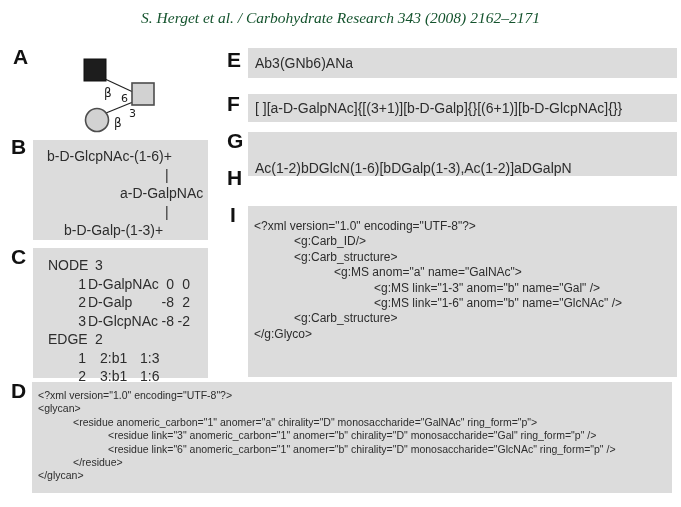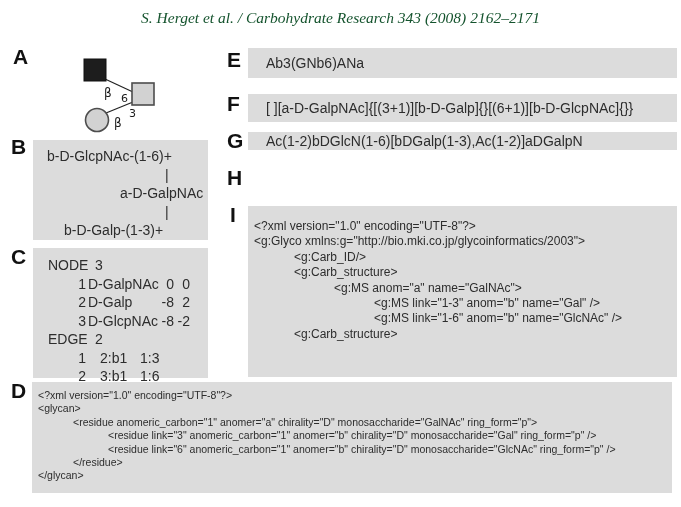--- a/index.html
+++ b/index.html
@@ -23,25 +23,25 @@
   .c-num{margin-left:15px;width:38px;text-align:right;margin-right:2px;}
   .c-name{width:72px;}
   .c-x{width:14px;text-align:right;}
   .c-y{width:14px;text-align:right;margin-left:2px;}
   .c-link{margin-left:12px;width:40px;}
   
   .d-box{left:32px;top:382px;width:640px;height:111px;font-size:10.5px;
          padding:7px 0 0 6px;box-sizing:border-box;overflow:hidden;}
   .d-line{white-space:pre;line-height:13.4px;}
   
-  .strip{left:248px;width:429px;display:flex;align-items:center;padding-left:18px;
+  .strip{left:248px;width:429px;display:flex;align-items:center;padding-left:7px;
          box-sizing:border-box;font-size:14px;}
   .e-box{top:48px;height:30px;}
   .f-box{top:94px;height:28px;}
-  .g-box{top:132px;height:18px;}
+  .g-box{top:132px;height:44px;align-items:flex-end;}
   .h-box{top:170px;height:30px;}
   
   .i-box{left:248px;top:206px;width:429px;height:171px;font-size:12px;
          padding:13px 0 0 6px;box-sizing:border-box;overflow:hidden;}
   .i-line{white-space:pre;line-height:15.4px;}
 </style>
 </head>
 <body>
 
 <div class="page">
@@ -134,22 +134,22 @@
   <div class="plabel" style="left:227px;top:130px">G</div>
   <div class="box strip g-box">
     <span>Ac(1-2)bDGlcN(1-6)[bDGalp(1-3),Ac(1-2)]aDGalpN</span>
   </div>
 
   <div class="plabel" style="left:227px;top:167px">H</div>
 
   <div class="plabel" style="left:230px;top:204px">I</div>
   <div class="box i-box">
     <div class="i-line">&lt;?xml version="1.0" encoding="UTF-8"?&gt;</div>
-    <div class="i-line">&lt;g:Glyco xmlns:g="http://bio.mki.co.jp/glycoinformatics/2003"&gt;</div>
     <div class="i-line">            &lt;g:Carb_ID/&gt;</div>
     <div class="i-line">            &lt;g:Carb_structure&gt;</div>
     <div class="i-line">                        &lt;g:MS anom="a" name="GalNAc"&gt;</div>
     <div class="i-line">                                    &lt;g:MS link="1-3" anom="b" name="Gal" /&gt;</div>
     <div class="i-line">                                    &lt;g:MS link="1-6" anom="b" name="GlcNAc" /&gt;</div>
     <div class="i-line">            &lt;g:Carb_structure&gt;</div>
+    <div class="i-line">&lt;/g:Glyco&gt;</div>
   </div>
 
 </div>
 
 </body></html>

